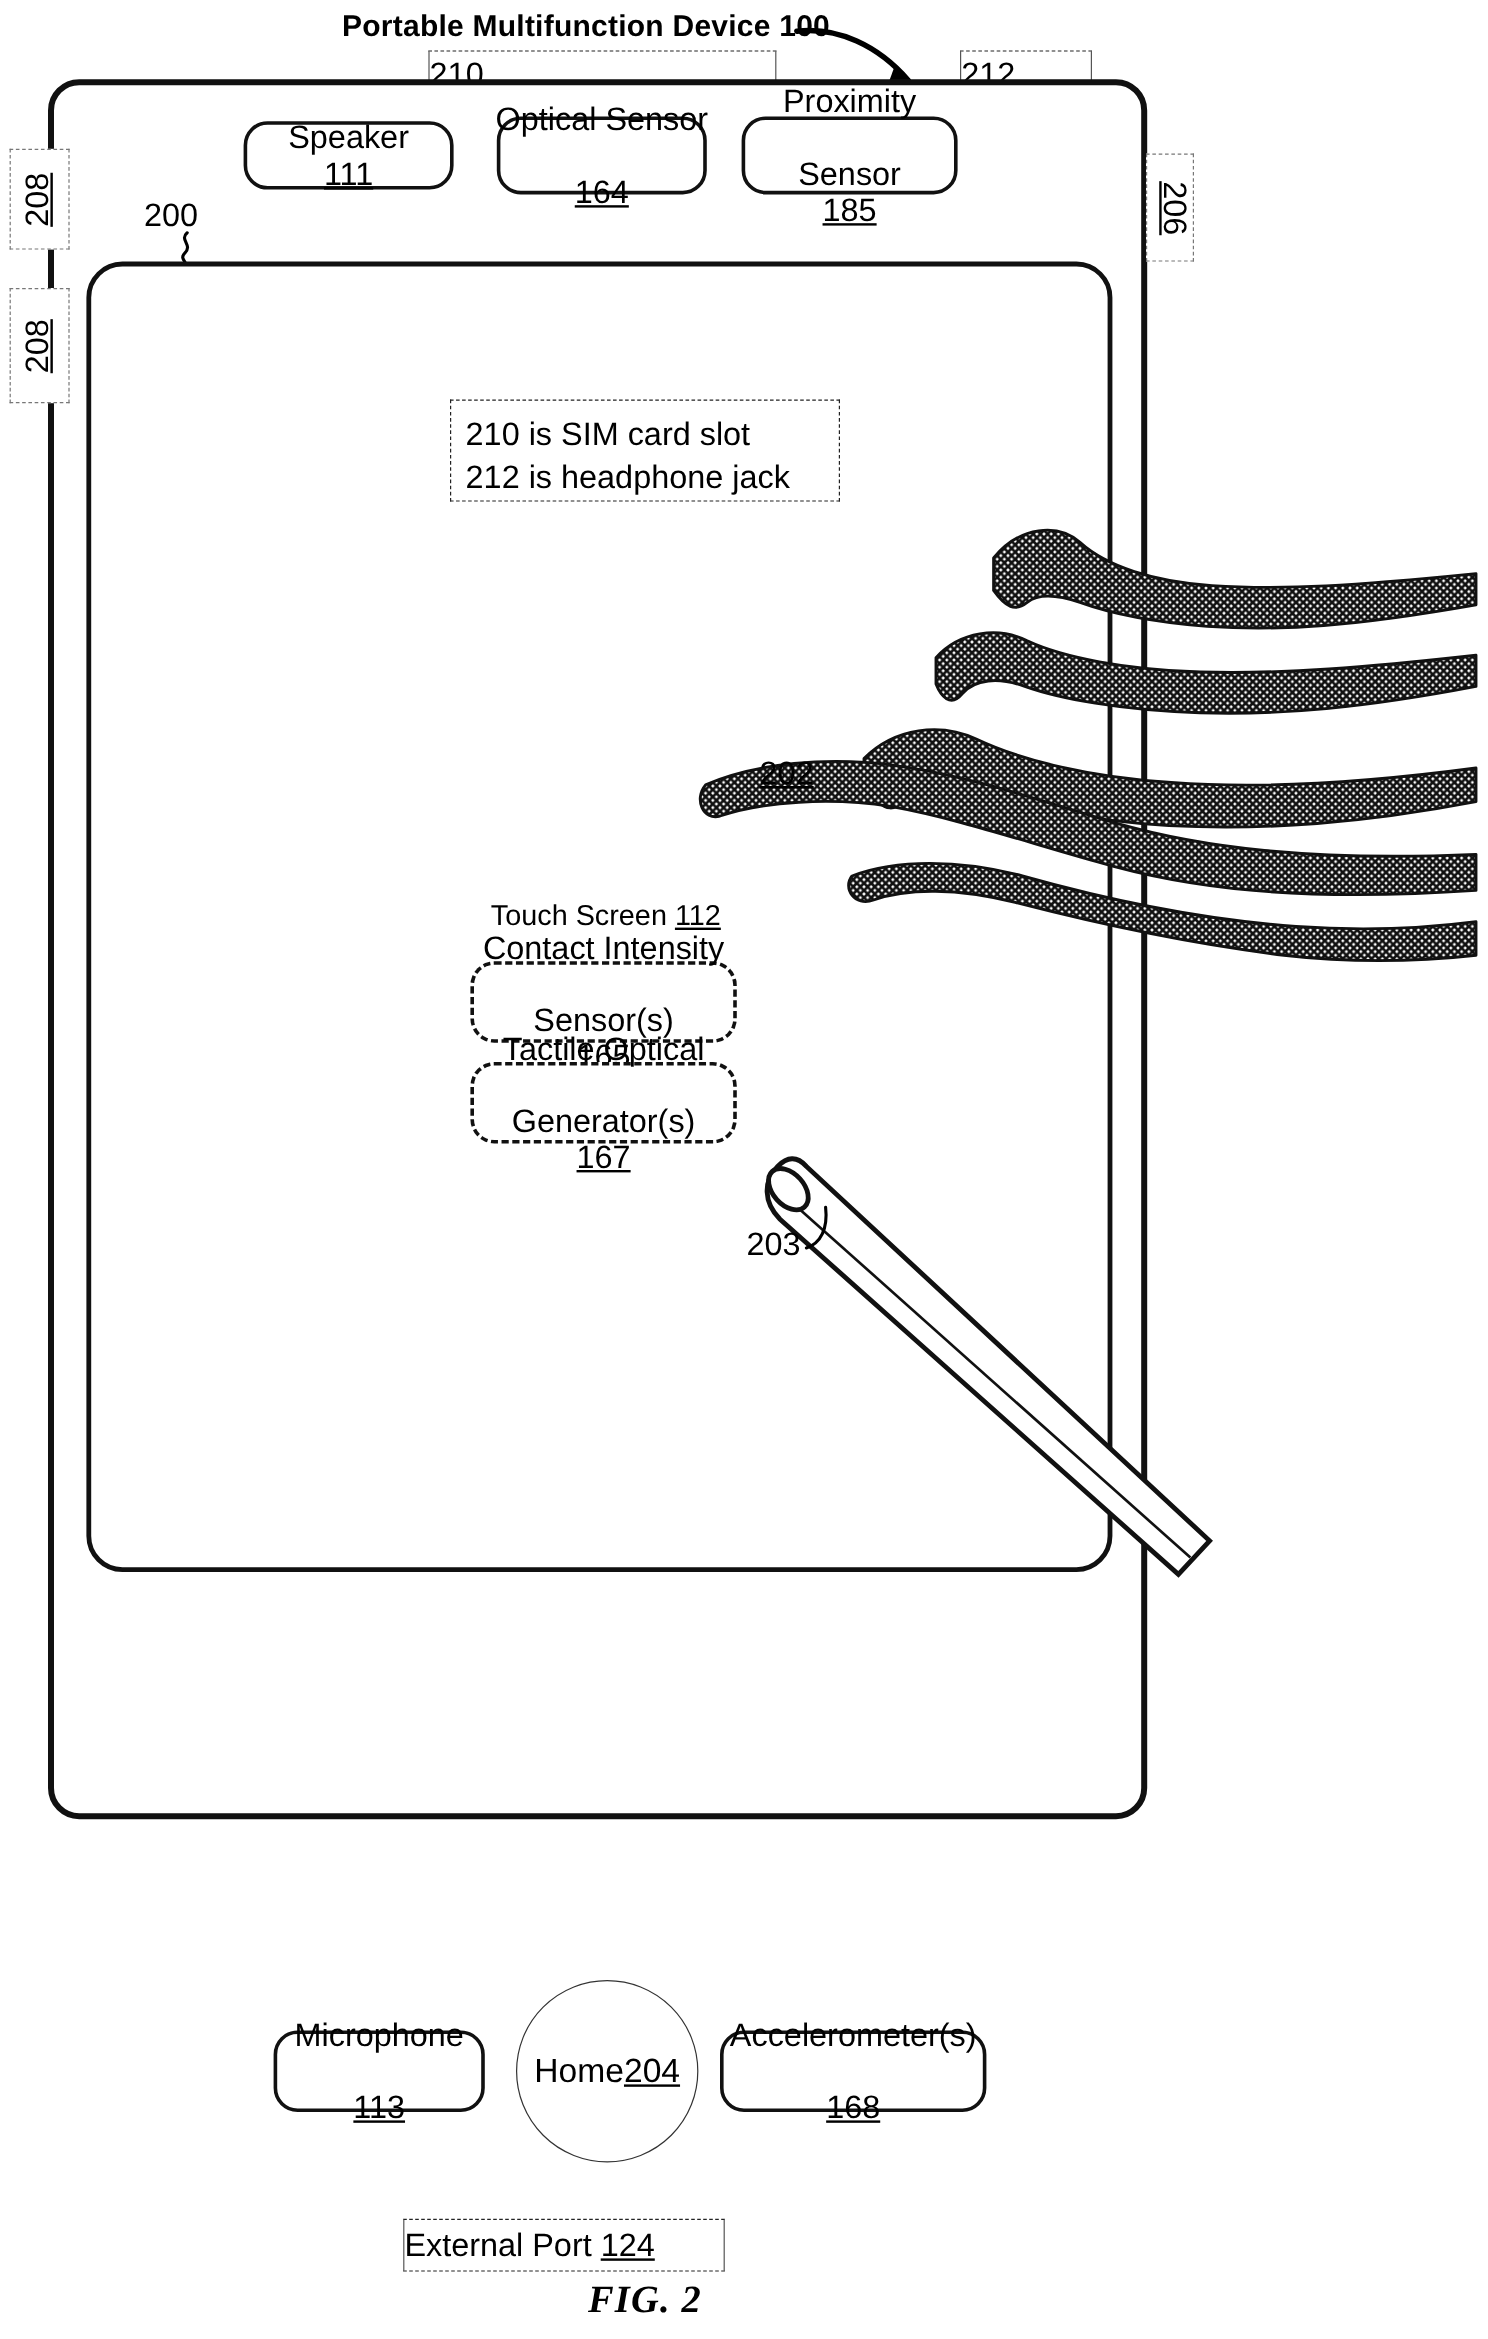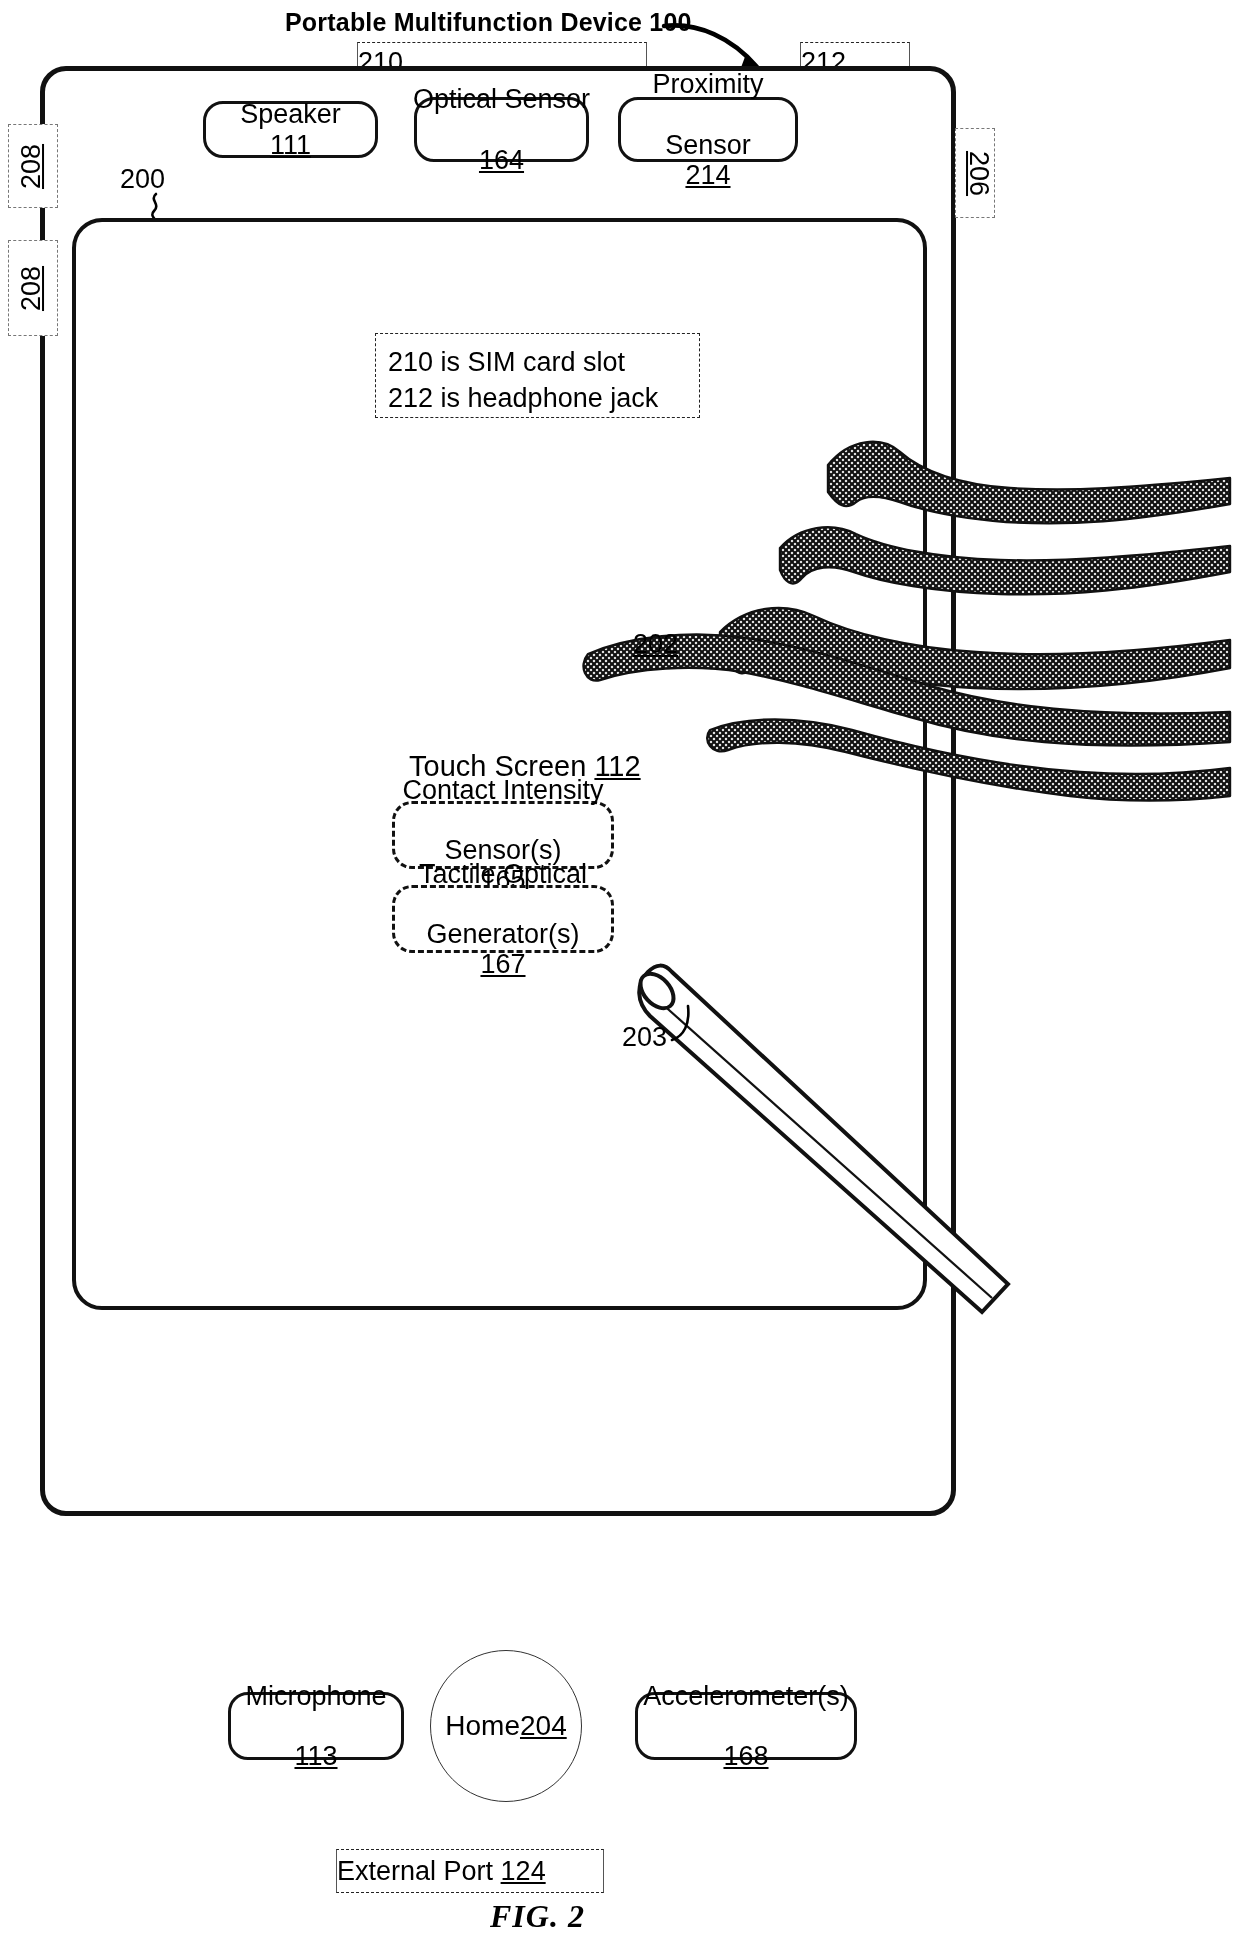--- a/index.html
+++ b/index.html
@@ -125,21 +125,21 @@
     <span>
       <span class="textline">Optical Sensor</span><br>
       <span class="u">164</span>
     </span>
   </div>
 
   <div class="abs pill" style="left:618px;top:97px;width:180px;height:65px;">
     <span>
       <span class="textline">Proximity</span><br>
       <span class="textline">Sensor
-        <span class="u">214</span>
+        <span class="u">185</span>
       </span>
     </span>
   </div>
 
   <div class="abs ref-plain" style="left:120px;top:164px;">200</div>
   <svg class="abs" style="left:141px;top:192px;" width="34" height="38" viewBox="0 0 34 38">
     <path d="M15,2 C8,8 20,12 13,19 C7,25 19,27 14,36" fill="none" stroke="#000" stroke-width="2.6" stroke-linecap="round"></path>
   </svg>
 
   <div class="abs screen" style="left:72px;top:218px;width:855px;height:1092px;"></div>
@@ -181,21 +181,21 @@
 
       <path d="M140,300 C176,286 230,286 282,300 C346,318 424,336 510,342
                C566,346 614,344 660,338 L660,366
                C606,372 552,372 500,366 C416,356 338,338 276,322
                C228,310 186,310 158,320 C142,326 132,310 140,300 Z"></path>
     </g>
   </svg>
 
   <div class="abs num u" style="left:633px;top:629px;">202</div>
 
-  <div class="abs textline" style="left:409px;top:750px;font-size:29px;">
+  <div class="abs textline" style="left:409px;top:750px;font-size:24px;">
     <span>Touch Screen</span>
     <span class="u">112</span>
   </div>
 
   <div class="abs pill dashed" style="left:392px;top:801px;width:222px;height:68px;">
     <span>
       <span class="textline">Contact Intensity</span><br>
       <span class="textline">
         <span>Sensor(s)</span>
         <span class="u">165</span>
@@ -234,21 +234,21 @@
       <span class="textline">Microphone</span><br>
       <span class="u">113</span>
     </span>
   </div>
 
   <div class="abs circle-home" style="left:430px;top:1650px;width:152px;height:152px;">
     <span>Home</span>
     <span class="u">204</span>
   </div>
 
-  <div class="abs pill" style="left:600px;top:1692px;width:222px;height:68px;margin-left:35px;">
+  <div class="abs pill" style="left:600px;top:1692px;width:222px;height:68px;">
     <span>
       <span class="textline">Accelerometer(s)</span><br>
       <span class="u">168</span>
     </span>
   </div>
 
   <div class="abs dashbox-solidside centerflex" style="left:336px;top:1849px;width:268px;height:44px;">
     <span class="textline" style="font-size:27px;">
       <span>External Port</span>
       <span class="u">124</span>

